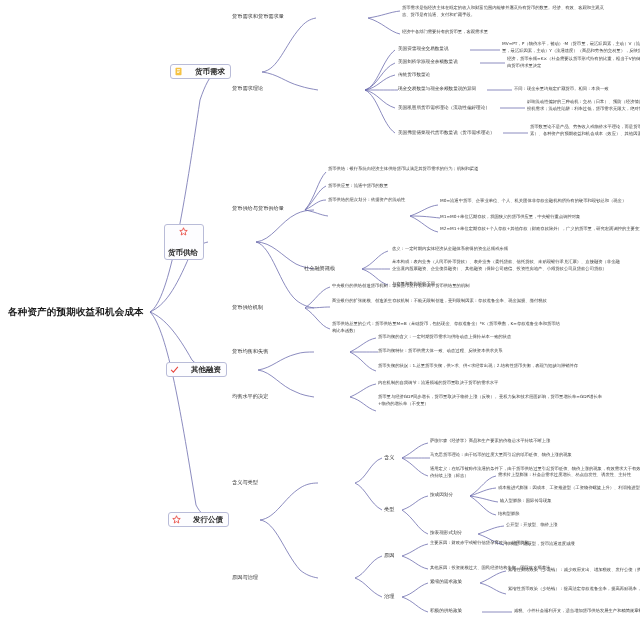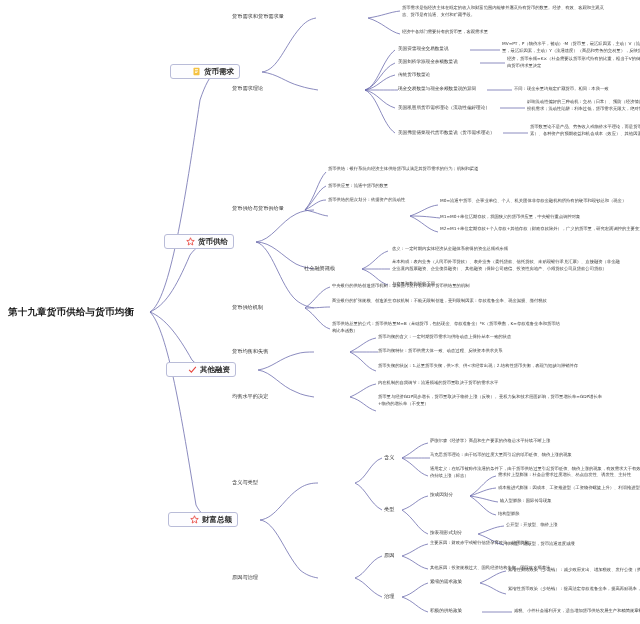--- a/index.html
+++ b/index.html
@@ -17,24 +17,24 @@
   .node { position:absolute; white-space:nowrap; line-height:1.25; }
 
   
   .root {
     font-size:9.5px; font-weight:bold; color:#1a1a1a;
     letter-spacing:0.2px;
   }
 
   
   .branch {
-    display:flex; align-items:center; gap:3px;
+    display:flex; align-items:center; gap:12px;
     border:1px solid #b9bcd8; border-radius:3px;
     background:#fdfdff;
-    padding:2px 5px 2px 21px;
+    padding:2px 5px 2px 3px;
     font-size:7.5px; font-weight:bold; color:#2b2b2b;
   }
   .branch .ic { width:9px; height:9px; display:block; flex:0 0 auto; }
 
   
   .lvl2 { font-size:5.2px; color:#303030; }
   
   .lvl3 { font-size:4.6px; color:#333; }
   
   .lvl4 {
@@ -139,21 +139,21 @@
       <path d="M402 597 C 414 594, 418 586, 428 583"></path>
       <path d="M402 597 C 414 601, 418 609, 428 612"></path>
 
       <path d="M480 583 C 492 578, 496 573, 506 571"></path>
       <path d="M480 583 C 492 586, 496 592, 506 594"></path>
 
       <line x1="482" y1="612" x2="512" y2="612"></line>
     </g>
   </svg>
 
-  <div class="node root" style="left:8px; top:306px;">第十九章货币供给与货币均衡</div>
+  <div class="node root" style="left:8px; top:306px;">各种资产的预期收益和机会成本</div>
 
   <div class="node branch" style="left:170px; top:64px;">
     <svg class="ic" viewBox="0 0 12 12">
       <rect x="2" y="1" width="8" height="10" rx="1" fill="#f5c242"></rect>
       <rect x="4" y="3" width="4" height="1" fill="#fff"></rect>
       <rect x="4" y="5" width="4" height="1" fill="#fff"></rect>
       <rect x="4" y="7" width="3" height="1" fill="#fff"></rect>
     </svg>
     <span>货币需求</span>
   </div>
@@ -174,21 +174,21 @@
 
   <div class="node lvl3" style="left:398px; top:86px;">现金交易数量与现金余额数量说的异同</div>
   <div class="node lvl4 nw" style="left:514px; top:86px;">不同：现金余量均规定贮藏货币。相同：本质一致</div>
 
   <div class="node lvl3" style="left:398px; top:105px;">美国凯恩斯货币需求理论（流动性偏好理论）</div>
   <div class="node lvl4 w4" style="left:527px; top:99px;">影响流动性偏好的三种动机：交易（日常）、预防（经济情况）和投机（市场利率；L货币需求=L1(Y)交易性需求+L2(i)投机需求；流动性陷阱：利率过低，货币需求无限大，绝对性；建立在未来的不确定性和收入是短期因素</div>
 
   <div class="node lvl3" style="left:398px; top:130px;">美国弗里德曼现代货币数量说（货币需求理论）</div>
   <div class="node lvl4 w4" style="left:530px; top:124px;">货币数量论不是产品、劳务收入或物价水平理论，而是货币需求理论；影响因素：财富总额（因素）、财富构成（因素）、各种资产的预期收益和机会成本（效应）、其他因素；函数非常式</div>
 
-  <div class="node branch" style="left:164px; top:234px;">
+  <div class="node branch" style="left:164px; top:224px;flex-direction:column;">
     <svg class="ic" viewBox="0 0 12 12">
       <polygon points="6,1 7.4,4.4 11,4.7 8.3,7.1 9.1,10.7 6,8.8 2.9,10.7 3.7,7.1 1,4.7 4.6,4.4" fill="none" stroke="#e8453c" stroke-width="1.1"></polygon>
     </svg>
     <span>货币供给</span>
   </div>
 
   <div class="node lvl2" style="left:232px; top:205px;">货币供给与货币供给量</div>
   <div class="node lvl4 w2" style="left:328px; top:166px;">货币供给：银行系统向经济主体供给货币以满足其货币需求的行为；机制和渠道</div>
   <div class="node lvl4 nw" style="left:328px; top:183px;">货币供应量：流通中货币的数量</div>
   <div class="node lvl4 nw" style="left:328px; top:197px;">货币供给的层次划分：依据资产的流动性</div>
@@ -219,21 +219,21 @@
   <div class="node lvl4 w4" style="left:378px; top:363px;">货币失衡的状况：1.总量货币失衡，供&gt;求、供&lt;求经常出现；2.结构性货币失衡，表现为短缺与滞销并存</div>
 
   <div class="node lvl2" style="left:232px; top:393px;">均衡水平的决定</div>
   <div class="node lvl4 w4" style="left:378px; top:380px;">内在机制的自我调节：流通领域的货币量取决于货币的需求水平</div>
   <div class="node lvl4 w4" style="left:378px; top:394px;">货币量与经济GDP同步增长，货币量取决于物价上涨（反映）。受权力集和技术层面影响，货币量增长率=GDP增长率+物价的增长率（不变量）</div>
 
   <div class="node branch" style="left:168px; top:512px;">
     <svg class="ic" viewBox="0 0 12 12">
       <polygon points="6,1 7.4,4.4 11,4.7 8.3,7.1 9.1,10.7 6,8.8 2.9,10.7 3.7,7.1 1,4.7 4.6,4.4" fill="none" stroke="#e8453c" stroke-width="1.1"></polygon>
     </svg>
-    <span>财富总额</span>
+    <span>发行公债</span>
   </div>
 
   <div class="node lvl2" style="left:232px; top:479px;">含义与类型</div>
 
   <div class="node lvl2" style="left:384px; top:454px;">含义</div>
   <div class="node lvl4 w4" style="left:430px; top:438px;">萨缪尔森《经济学》商品和生产要素的价格总水平持续不断上涨</div>
   <div class="node lvl4 w4" style="left:430px; top:452px;">马克思货币理论：由于纸币的过度大量而引起的纸币贬值、物价上涨的现象</div>
   <div class="node lvl4 w4" style="left:430px; top:466px;">通用定义：在纸币被称作流通的条件下，由于货币供给过量引起货币贬值、物价上涨的现象，有效需求大于有效供给，物价持续上涨（标志）</div>
 
   <div class="node lvl2" style="left:384px; top:506px;">类型</div>

